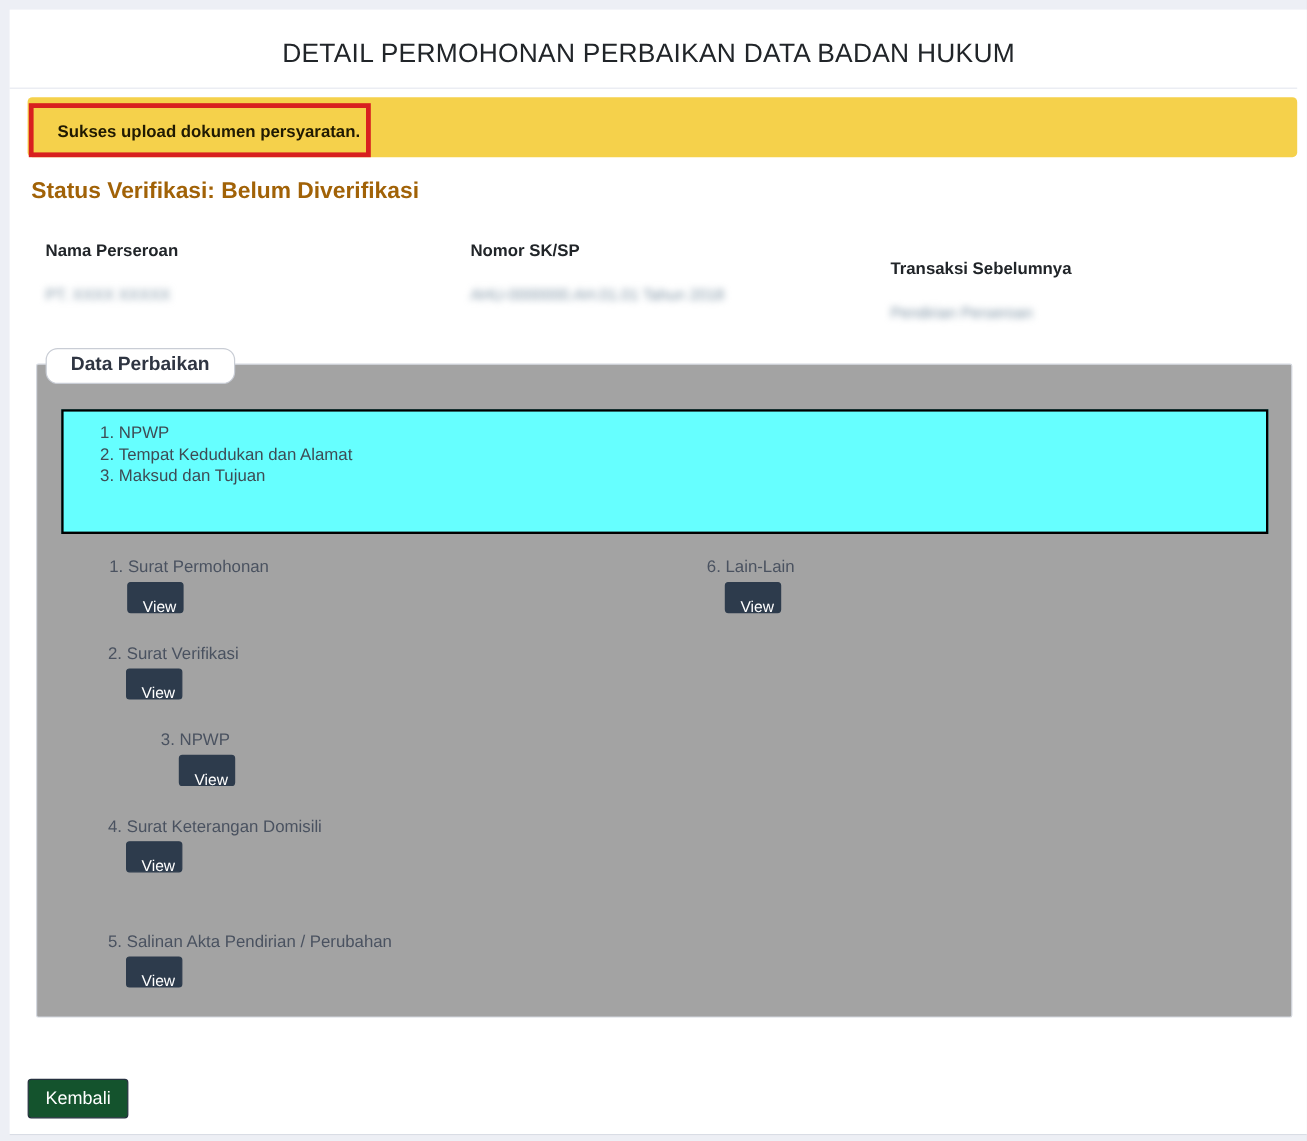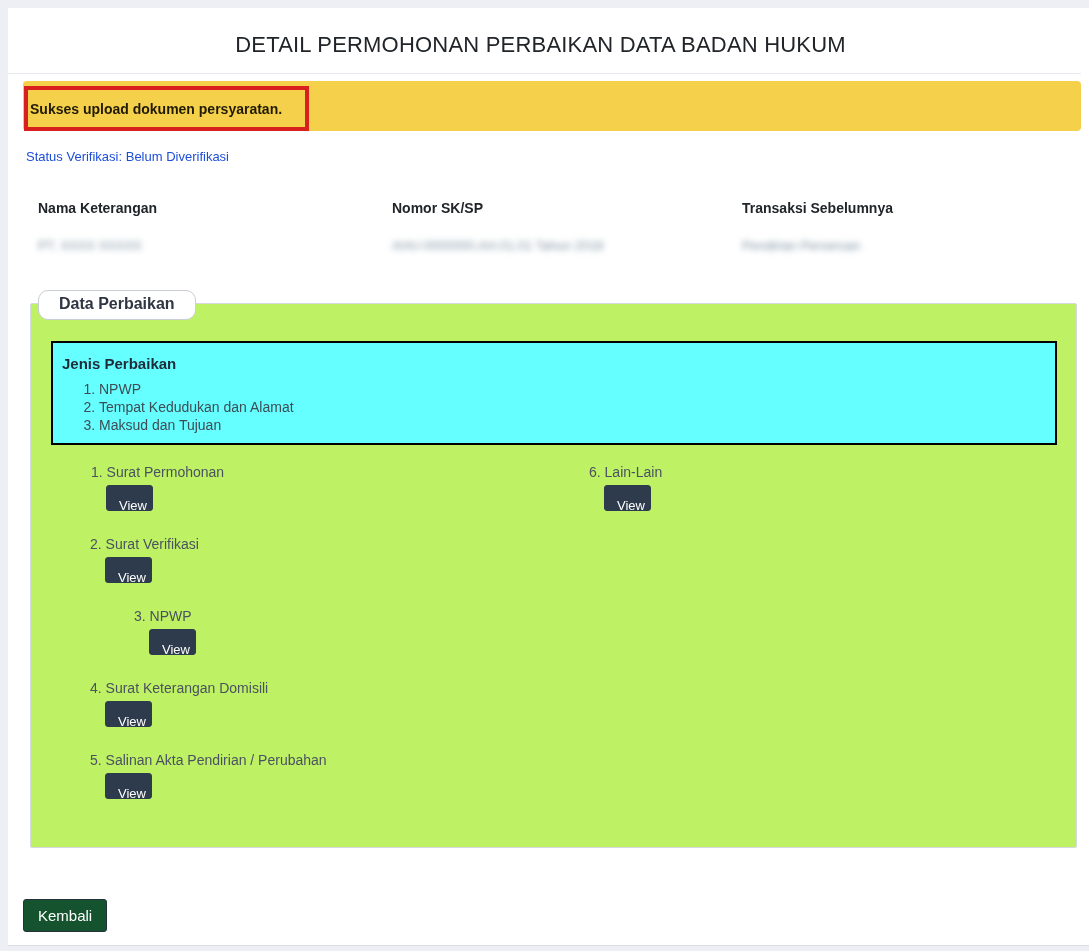--- a/index.html
+++ b/index.html
@@ -51,63 +51,63 @@
     position: absolute;
     left: 1px;
     top: 5px;
     width: 277px;
     height: 37px;
     border: 4px solid #d8201f;
     display: flex;
     align-items: center;
   }
   .alert-text {
-    padding-left: 2px;
+    padding-left: 20px;
     font-size: 14px;
     font-weight: bold;
     color: #201a02;
     white-space: nowrap;
   }
   .status-line {
     position: absolute;
     left: 18px;
     top: 141px;
-    font-size: 13px;
-    font-weight: normal;
-    color: #1d4ed8;
+    font-size: 19px;
+    font-weight: bold;
+    color: #a16207;
   }
   .meta-field {
     position: absolute;
     top: 192px;
   }
   .meta-field .meta-label {
     font-size: 14px;
     font-weight: bold;
     color: #212529;
   }
   .meta-field .meta-value {
     margin-top: 22px;
     font-size: 13px;
     color: #7e93a4;
     filter: blur(3px);
     white-space: nowrap;
   }
   .meta-0 { left: 30px; }
   .meta-1 { left: 384px; }
-  .meta-2 { left: 734px; }
+  .meta-2 { left: 734px; margin-top: 15px; }
 
   .fieldset {
     position: absolute;
     left: 22px;
     top: 295px;
     width: 1045px;
     height: 543px;
     border: 1px solid #d4d8df;
     border-radius: 2px;
-    background: #bef264;
+    background: #a3a3a3;
   }
   .fieldset-legend {
     position: absolute;
     left: 7px;
     top: -14px;
     background: #ffffff;
     border: 1px solid #c9cdd5;
     border-radius: 10px;
     padding: 4px 20px 6px 20px;
     font-size: 16px;
@@ -187,37 +187,36 @@
 
   <div class="alert-banner">
     <div class="alert-highlight">
       <span class="alert-text">Sukses upload dokumen persyaratan.</span>
     </div>
   </div>
 
   <div class="status-line">Status Verifikasi: Belum Diverifikasi</div>
 
   <div class="meta-field meta-0">
-    <div class="meta-label">Nama Keterangan</div>
+    <div class="meta-label">Nama Perseroan</div>
     <div class="meta-value">PT. XXXX XXXXX</div>
   </div>
   <div class="meta-field meta-1">
     <div class="meta-label">Nomor SK/SP</div>
     <div class="meta-value">AHU-0000000.AH.01.01 Tahun 2018</div>
   </div>
   <div class="meta-field meta-2">
     <div class="meta-label">Transaksi Sebelumnya</div>
     <div class="meta-value">Pendirian Perseroan</div>
   </div>
 
   <div class="fieldset">
     <div class="fieldset-legend">Data Perbaikan</div>
 
     <div class="jenis-box">
-      <div class="jenis-title">Jenis Perbaikan</div>
       <ol class="jenis-list">
         <li>NPWP</li>
         <li>Tempat Kedudukan dan Alamat</li>
         <li>Maksud dan Tujuan</li>
       </ol>
     </div>
 
     <div class="doc-item" style="left:60px; top:160px;">
       <div class="doc-label"><span>1.</span> <span>Surat Permohonan</span></div>
       <button class="view-btn">View</button>
@@ -231,21 +230,21 @@
     <div class="doc-item" style="left:59px; top:304px;margin-left:44px;">
       <div class="doc-label"><span>3.</span> <span>NPWP</span></div>
       <button class="view-btn">View</button>
     </div>
 
     <div class="doc-item" style="left:59px; top:376px;">
       <div class="doc-label"><span>4.</span> <span>Surat Keterangan Domisili</span></div>
       <button class="view-btn">View</button>
     </div>
 
-    <div class="doc-item" style="left:59px; top:448px;">
+    <div class="doc-item" style="left:59px; top:472px;">
       <div class="doc-label"><span>5.</span> <span>Salinan Akta Pendirian / Perubahan</span></div>
       <button class="view-btn">View</button>
     </div>
 
     <div class="doc-item" style="left:558px; top:160px;">
       <div class="doc-label"><span>6.</span> <span>Lain-Lain</span></div>
       <button class="view-btn">View</button>
     </div>
   </div>
 

